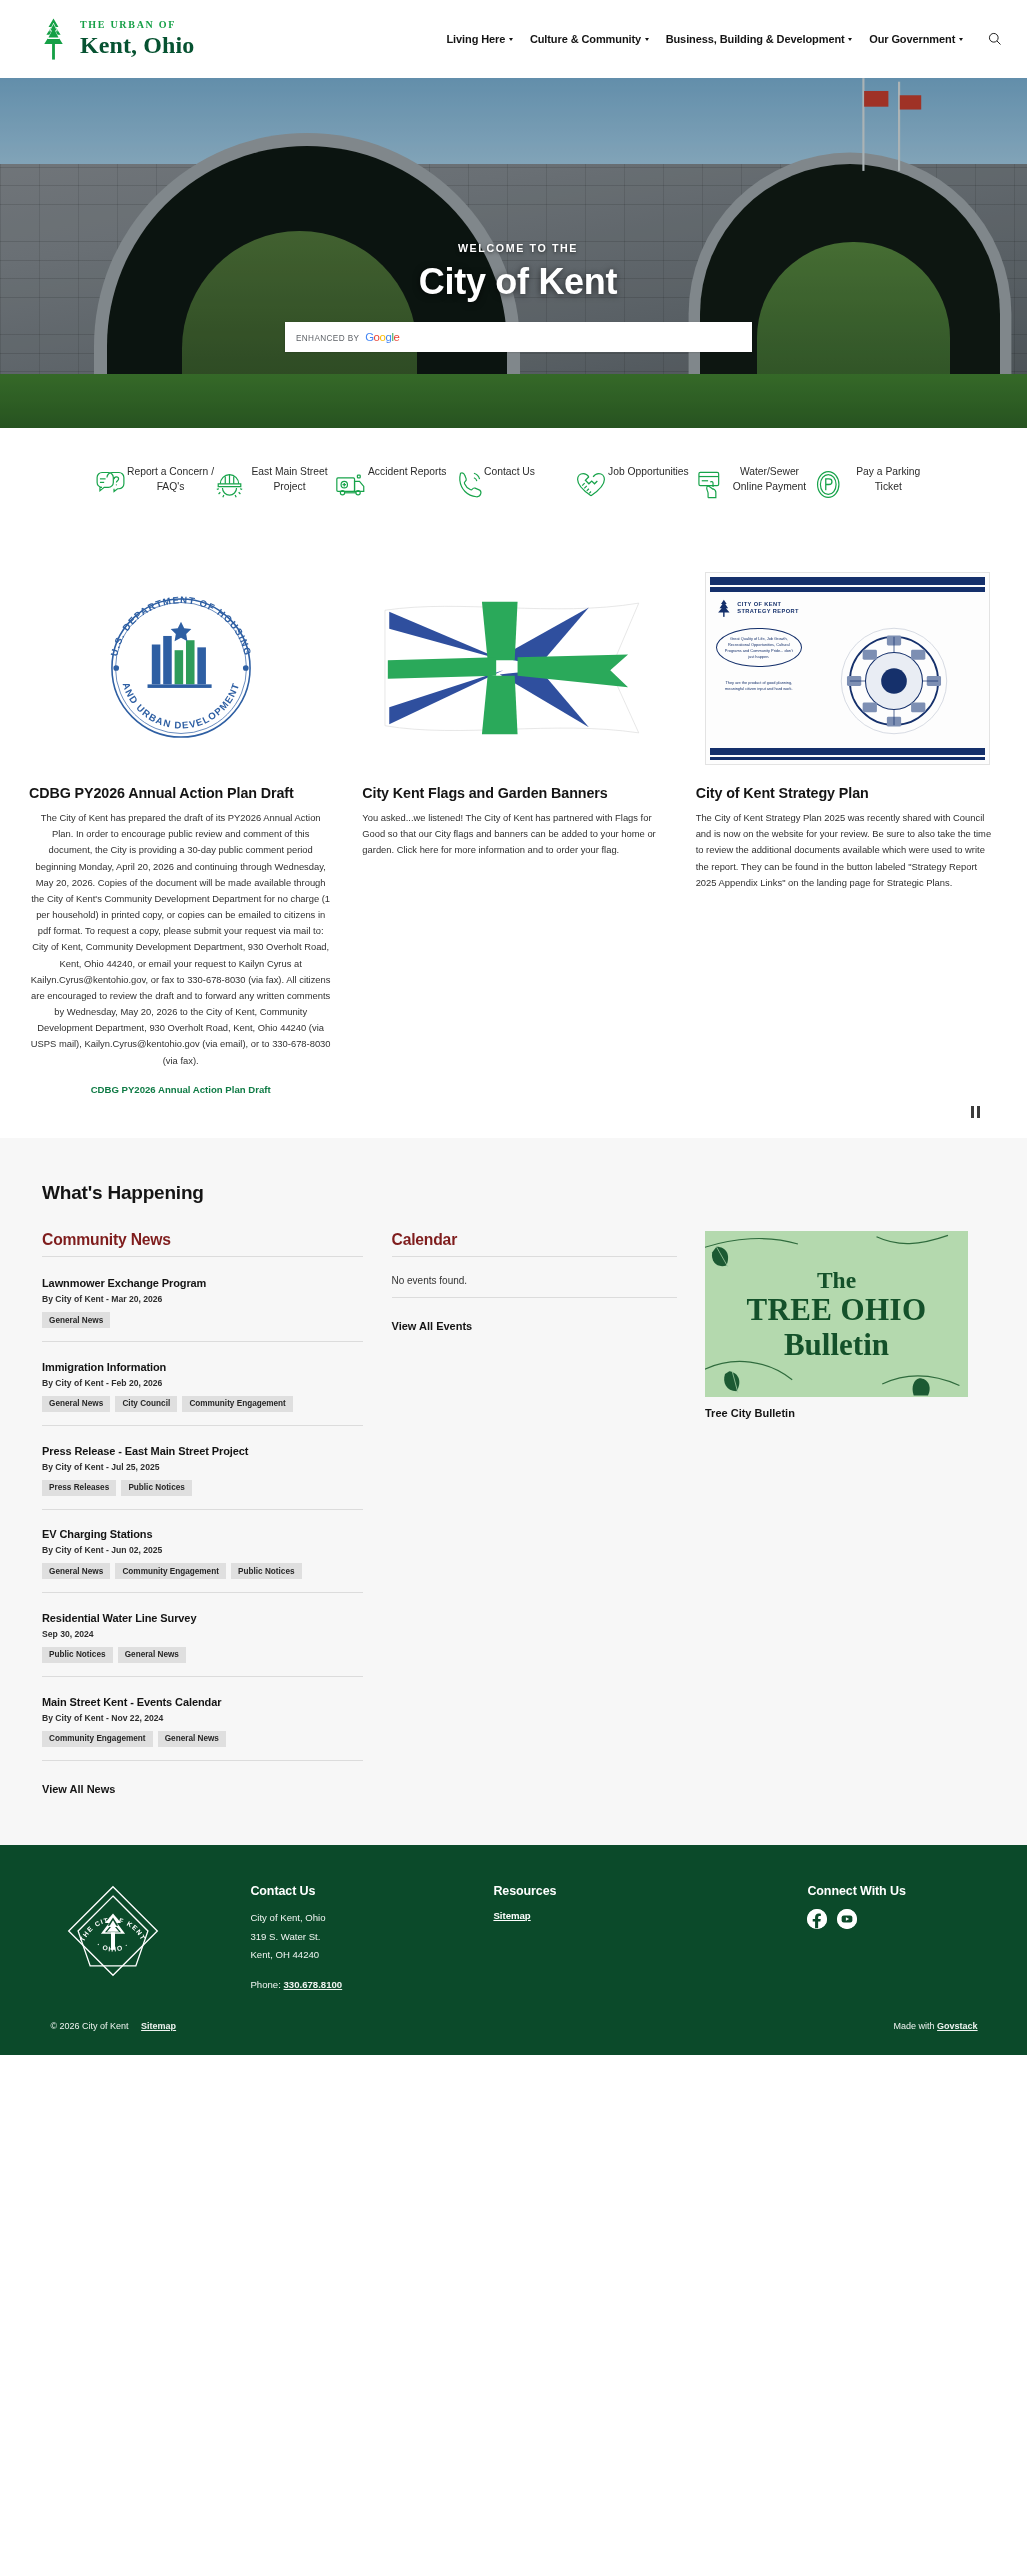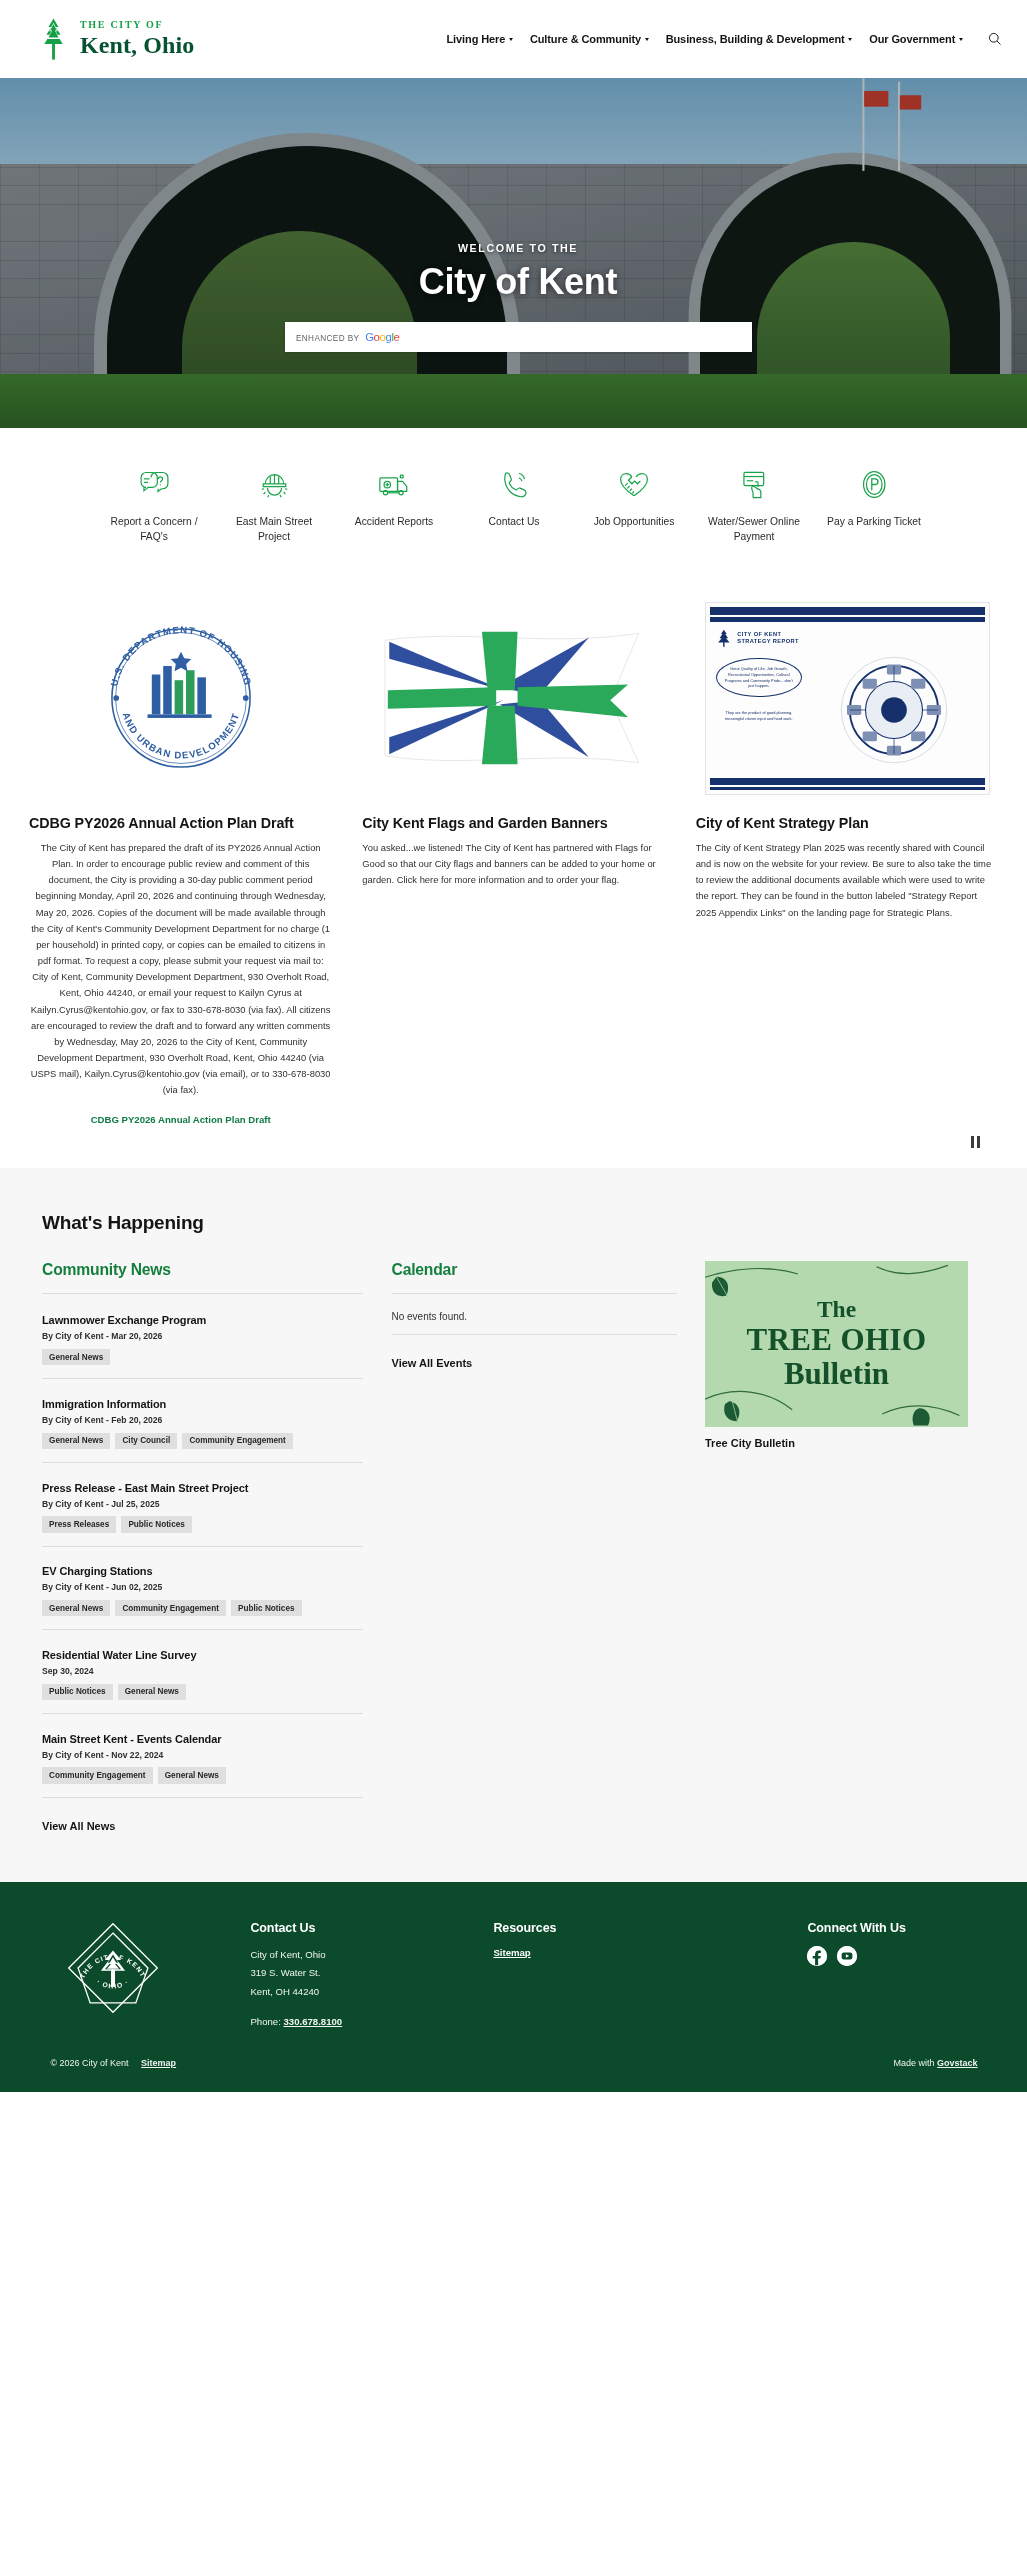--- a/index.html
+++ b/index.html
@@ -173,22 +173,20 @@
     padding: 37px 28.5px 33px;
     display: flex;
     justify-content: center;
     gap: 0;
   }
   .ql-item {
     width: 120px;
     text-align: center;
     cursor: pointer;
     display: flex;
-    flex-direction: column;
-    align-items: center;
   }
   .ql-icon { height: 39px; display: flex; align-items: center; justify-content: center; margin-bottom: 11.4px; }
   .ql-label {
     font-size: 10.3px;
     color: #2b2b2b;
     line-height: 1.45;
     max-width: 107px;
   }
 
   
@@ -285,23 +283,23 @@
     margin-bottom: 27px;
   }
   .happening-cols {
     display: grid;
     grid-template-columns: 321px 285px 1fr;
     column-gap: 28.5px;
   }
   .col-heading {
     font-size: 15.7px;
     font-weight: 700;
-    color: #15803d;
+    color: #7f1d1d;
     letter-spacing: -0.2px;
-    padding-bottom: 14px;
+    padding-bottom: 7px;
     border-bottom: 0.7px solid #dcdcdc;
     margin-bottom: 14.3px;
   }
   .news-item { padding: 5.7px 0 13px; border-bottom: 0.7px solid #dcdcdc; margin-bottom: 13px; }
   .news-item:last-of-type { border-bottom: 0.7px solid #dcdcdc; }
   .news-title {
     font-size: 11px;
     font-weight: 700;
     color: #141414;
     cursor: pointer;
@@ -441,21 +439,21 @@
   <div class="brand">
     <svg class="brand-mark" viewBox="0 0 46 62">
       <g fill="#15a046">
         <path d="M23 2 L30 14 L26 14 L33 25 L28 25 L36 38 L10 38 L18 25 L13 25 L20 14 L16 14 Z"></path>
         <path d="M23 8 L17 20 L20 20 L14 31 L32 31 L26 20 L29 20 Z" fill="#ffffff"></path>
         <path d="M23 10 L18.5 19 L21 19 L16 29 L30 29 L25 19 L27.5 19 Z"></path>
         <rect x="21" y="36" width="4" height="24"></rect>
       </g>
     </svg>
     <div class="brand-text">
-      <div class="brand-top">THE CITY OF</div>
+      <div class="brand-top">THE URBAN OF</div>
       <div class="brand-name">Kent, Ohio</div>
     </div>
   </div>
 
   <nav class="main-nav">
     <div class="nav-item">
       <span>Living Here</span>
       <span class="caret"></span>
     </div>
     <div class="nav-item">

